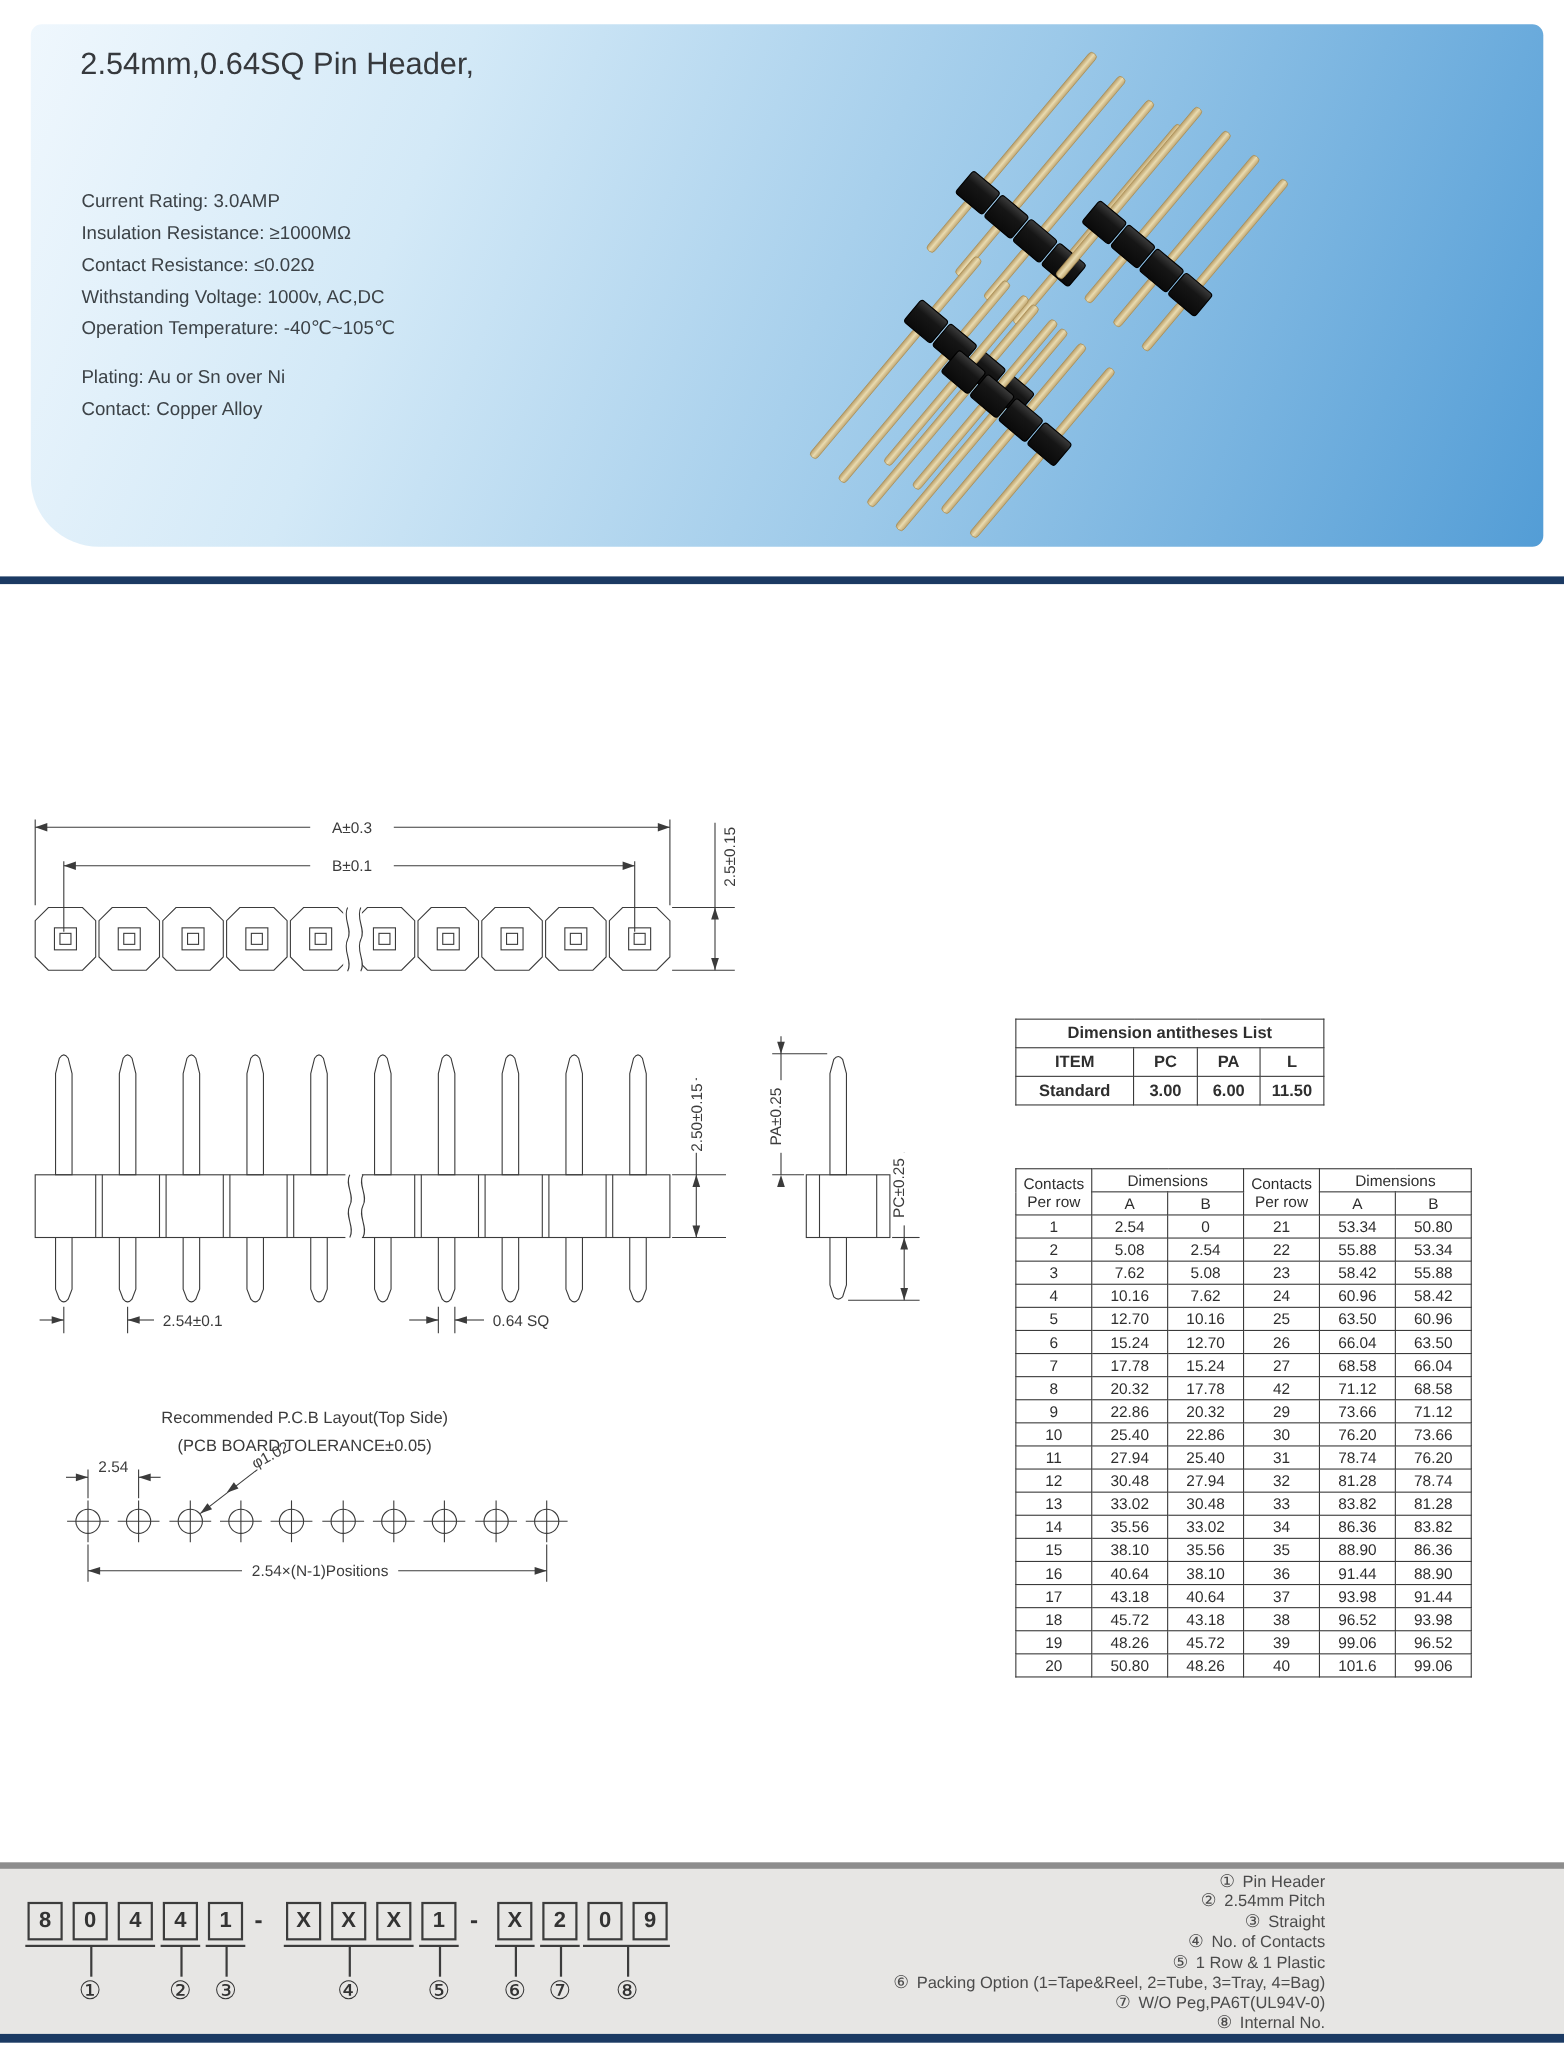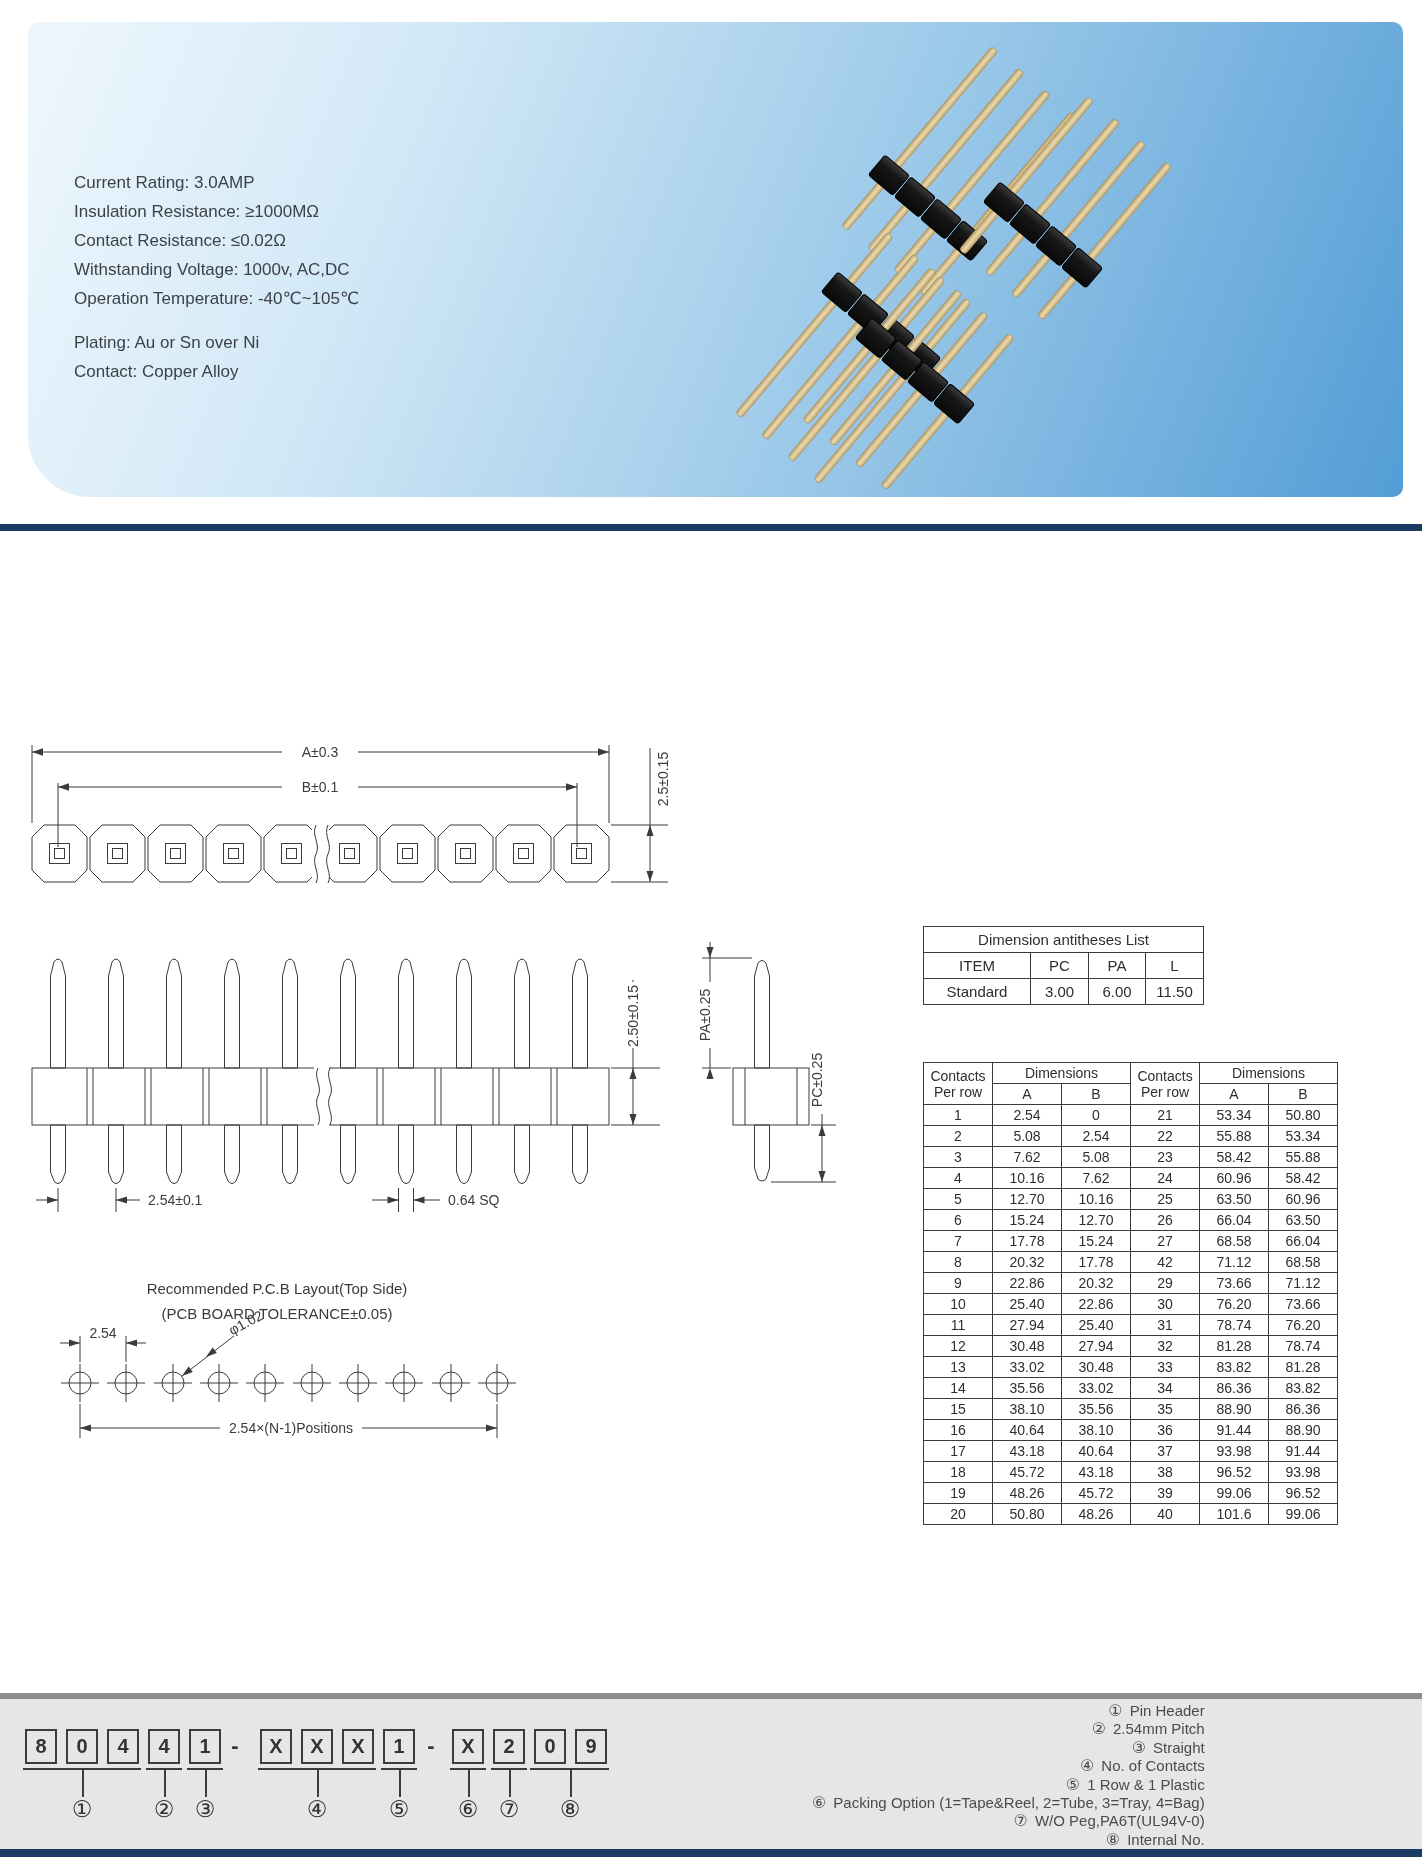--- a/index.html
+++ b/index.html
@@ -18,41 +18,42 @@
   .bar-navy-bot{top:1849px;height:8px;background:#1b3a63;}
   svg{position:absolute;}
   .sl{stroke:#3b3b3b;stroke-width:1;fill:none;}
   .ar{fill:#3b3b3b;stroke:none;}
   .wm{fill:#ffffff;stroke:none;}
   .dt{font-family:"Liberation Sans","DejaVu Sans",sans-serif;font-size:14px;fill:#3b3b3b;stroke:none;}
   .dt15{font-size:15px;}
   table{position:absolute;border-collapse:collapse;table-layout:fixed;}
   td{border:1px solid #3a3a3a;text-align:center;vertical-align:middle;color:#2e2e2e;
      font-size:14px;padding:0;overflow:hidden;}
-  .t-anti td{height:25px;font-size:15px;}
+  .t-anti td{height:25px;font-size:15px;font-weight:bold;}
   .t-main td{height:20px;}
   .pn-box{position:absolute;top:1729px;width:32px;height:35px;border:2px solid #3c3c3c;
      box-sizing:border-box;font-size:20px;font-weight:700;line-height:31px;text-align:center;color:#333;}
   .pn-dash{position:absolute;top:1729px;width:24px;height:35px;line-height:33px;text-align:center;
      font-size:22px;font-weight:700;color:#333;}
   .pn-ul{position:absolute;top:1768px;height:2px;background:#3c3c3c;}
   .pn-ld{position:absolute;top:1770px;width:2px;height:27px;background:#3c3c3c;}
   .pn-cn{position:absolute;top:1796px;font-size:23px;color:#333;transform:translateX(-50%);}
   .legend{position:absolute;left:812px;top:1702px;}
   .lg-row{height:18.4px;line-height:18.4px;font-size:15px;color:#4b4b4b;white-space:nowrap;text-align:right;}
   .lg-num{font-size:16px;margin-right:7px;}
 </style>
 </head>
 <body>
 
 <div class="page">
 
   <div class="hdr-panel"></div>
 
   <div class="title">
+    <div>2.54mm,0.64SQ Pin Header,</div>
   </div>
 
   <div class="spec-block">
     <div>Current Rating: 3.0AMP</div>
     <div>Insulation Resistance: ≥1000MΩ</div>
     <div>Contact Resistance: ≤0.02Ω</div>
     <div>Withstanding Voltage: 1000v, AC,DC</div>
     <div>Operation Temperature: -40℃~105℃</div>
   </div>
 

